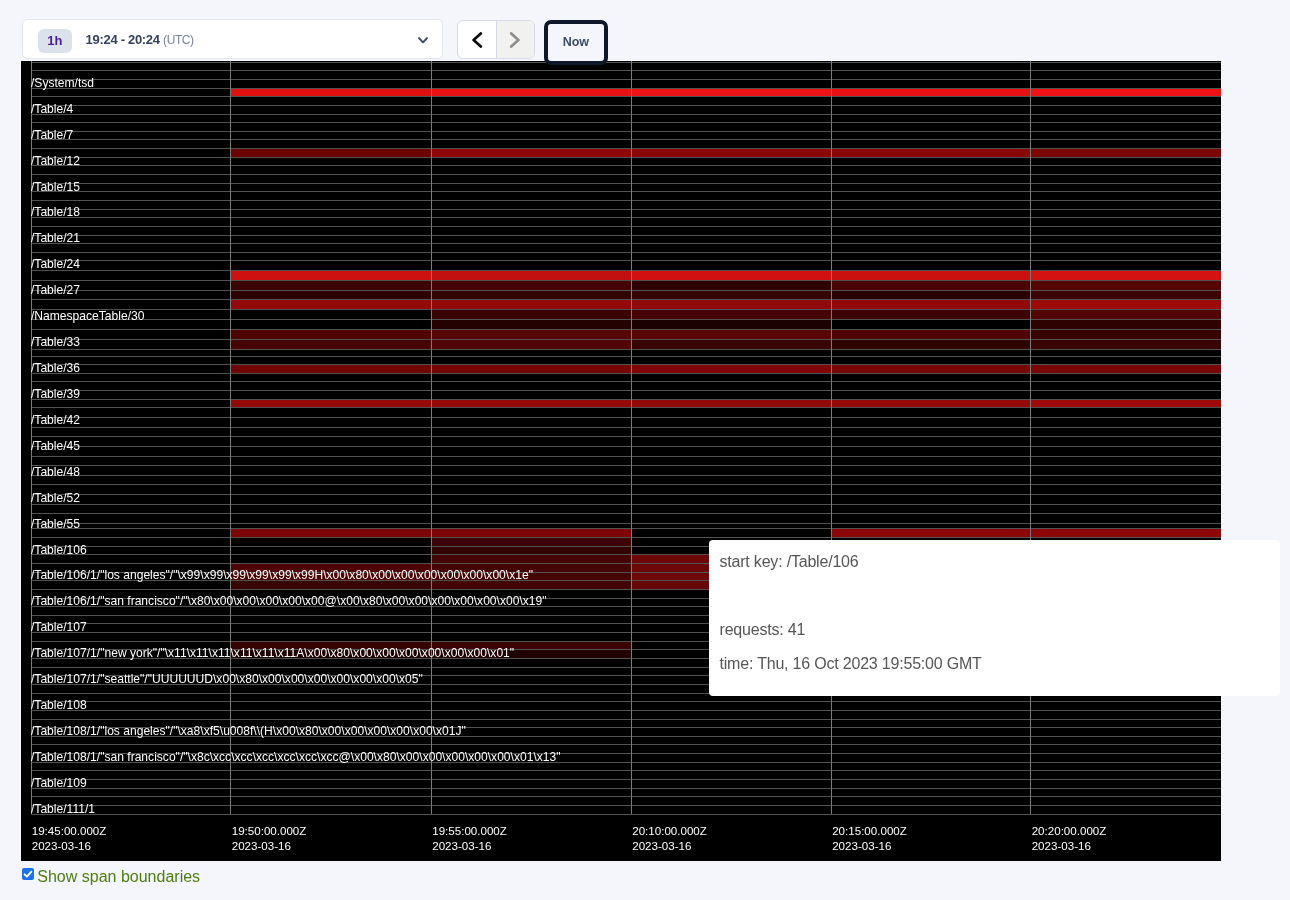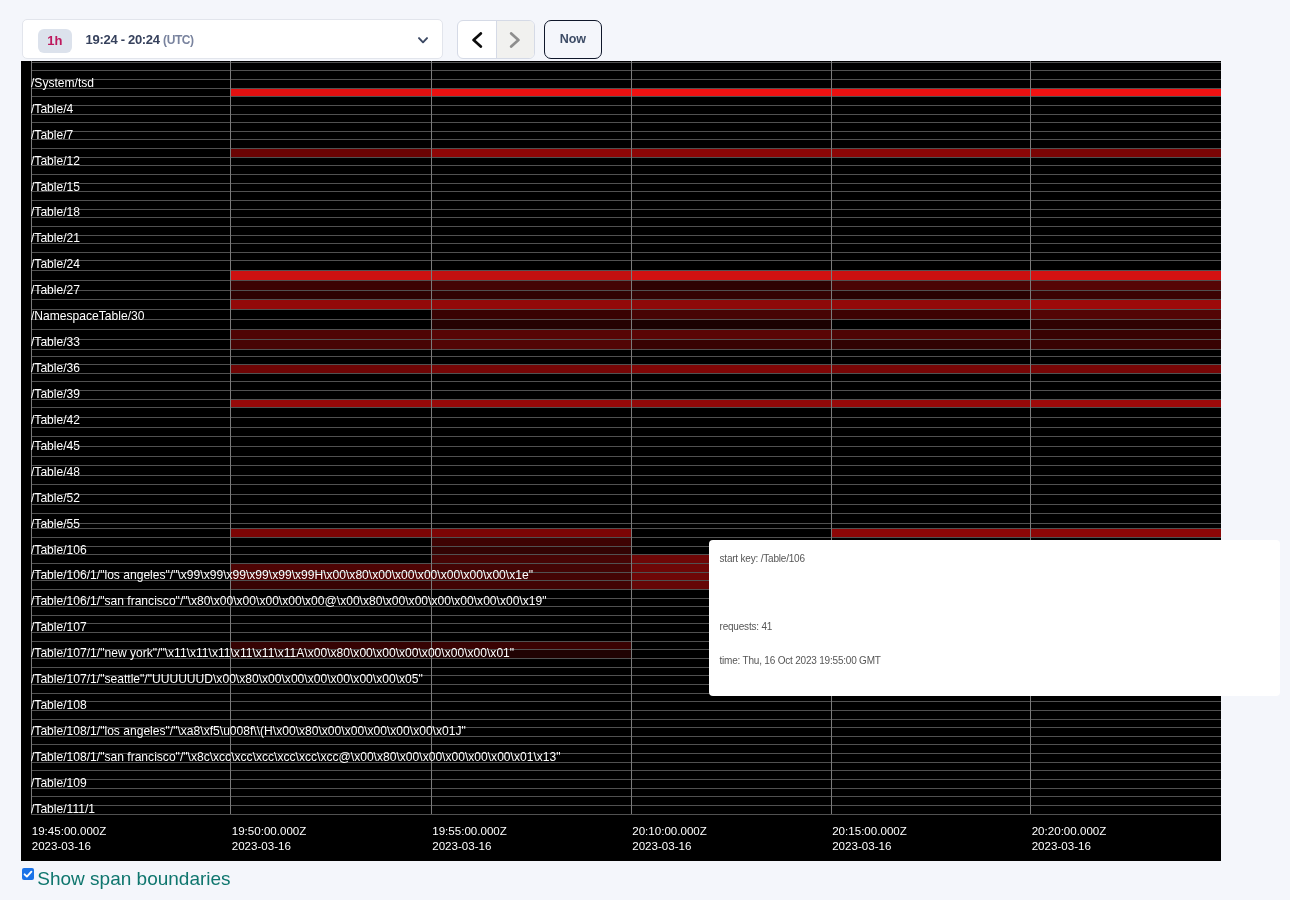--- a/index.html
+++ b/index.html
@@ -1,32 +1,32 @@
 <!DOCTYPE html>
 <html><head><meta charset="utf-8">
 <style>
 html,body{margin:0;padding:0}
 body{width:1290px;height:900px;background:#f4f6fb;font-family:"Liberation Sans",sans-serif;position:relative;overflow:hidden}
 .abs{position:absolute}
 .sel{left:21.9px;top:18.5px;width:419.4px;height:38.3px;background:#fff;border:1px solid #e2e5ec;border-radius:5px}
 .badge{position:absolute;left:15px;top:9px;width:34px;height:24px;background:#dce2ec;border-radius:6px;
-  font-size:13px;font-weight:bold;color:#be185d;text-align:center;line-height:24px}
+  font-size:13px;font-weight:bold;color:#4c1d95;text-align:center;line-height:24px}
 .seltime{position:absolute;left:62.7px;top:0;height:38.3px;line-height:39.5px;font-size:13px;letter-spacing:-0.3px;color:#36415c;font-weight:bold;white-space:pre}
-.seltime .utc{color:#79839e;font-weight:bold;font-size:12px;letter-spacing:-0.4px}
+.seltime .utc{color:#79839e;font-weight:normal;font-size:12px;letter-spacing:-0.4px}
 .chev{position:absolute;right:14px;top:17.8px}
 .btngrp{left:457px;top:20px;width:75.5px;height:37px;border:1px solid #d5dae6;border-radius:6px;background:#fff;display:flex}
 .btngrp .b1{width:38px;height:37px;display:flex;align-items:center;justify-content:center;border-right:1px solid #d5dae6}
 .btngrp .b2{width:37.5px;height:37px;display:flex;align-items:center;justify-content:center;background:#f1f1ef;border-radius:0 5px 5px 0}
-.now{left:543.8px;top:20px;width:56.2px;height:36.5px;border:1px solid #0f172a;border-radius:7px;
+.now{left:543.8px;top:20px;width:56.2px;height:36.5px;border:4px solid #0f172a;border-radius:7px;
   font-size:12.5px;font-weight:bold;color:#3d4c66;text-align:center;line-height:37.5px}
 .tip{left:709px;top:540px;width:570.5px;height:156.3px;background:#fff;border-radius:4px;
-  font-size:10px;letter-spacing:-0.2px;color:#565656;padding:0}
+  font-size:16px;letter-spacing:-0.2px;color:#565656;padding:0}
 .tip div{position:absolute;left:10.5px;white-space:pre}
 .cbx{left:22px;top:868px}
-.cblab{left:37.3px;top:867.6px;font-size:19px;color:#0f766e}
+.cblab{left:37.3px;top:867.6px;font-size:16px;color:#4d7c0f}
 </style></head>
 <body>
 <svg width="1200.3" height="800.2" viewBox="0 0 1200.3 800.2" style="position:absolute;left:20.7px;top:60.8px;display:block">
 <rect x="0" y="0" width="1200.3" height="800.2" fill="#000"></rect>
 <g shape-rendering="crispEdges">
 <rect x="209.8" y="27.13" width="200.5" height="8.643" fill="#e01010"></rect>
 <rect x="410.3" y="27.13" width="200.0" height="8.643" fill="#ea1111"></rect>
 <rect x="610.3" y="27.13" width="200.0" height="8.643" fill="#ef1212"></rect>
 <rect x="810.3" y="27.13" width="199.5" height="8.643" fill="#e81111"></rect>
 <rect x="1009.8" y="27.13" width="190.5" height="8.643" fill="#f01212"></rect>

